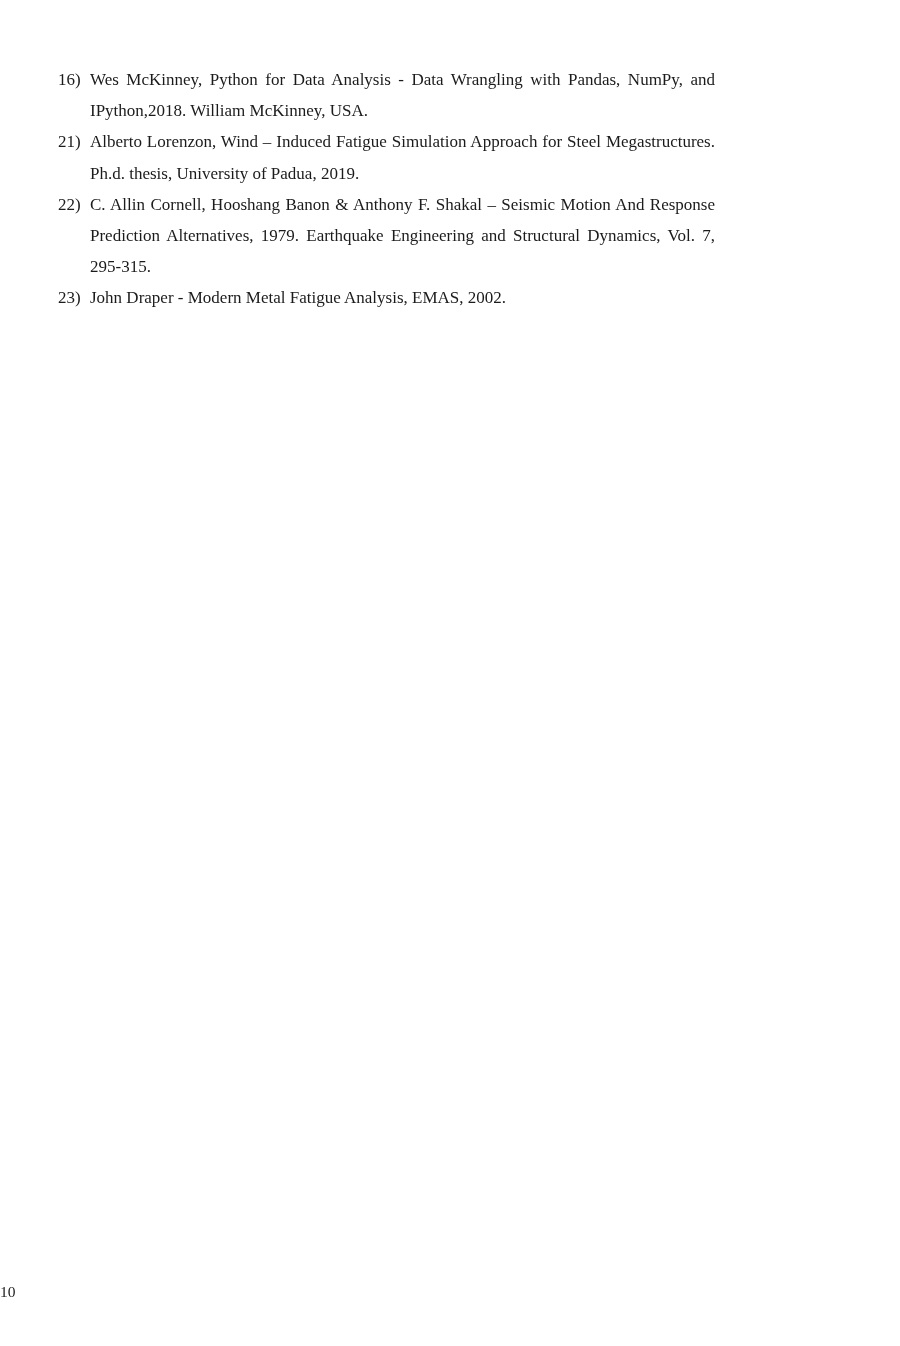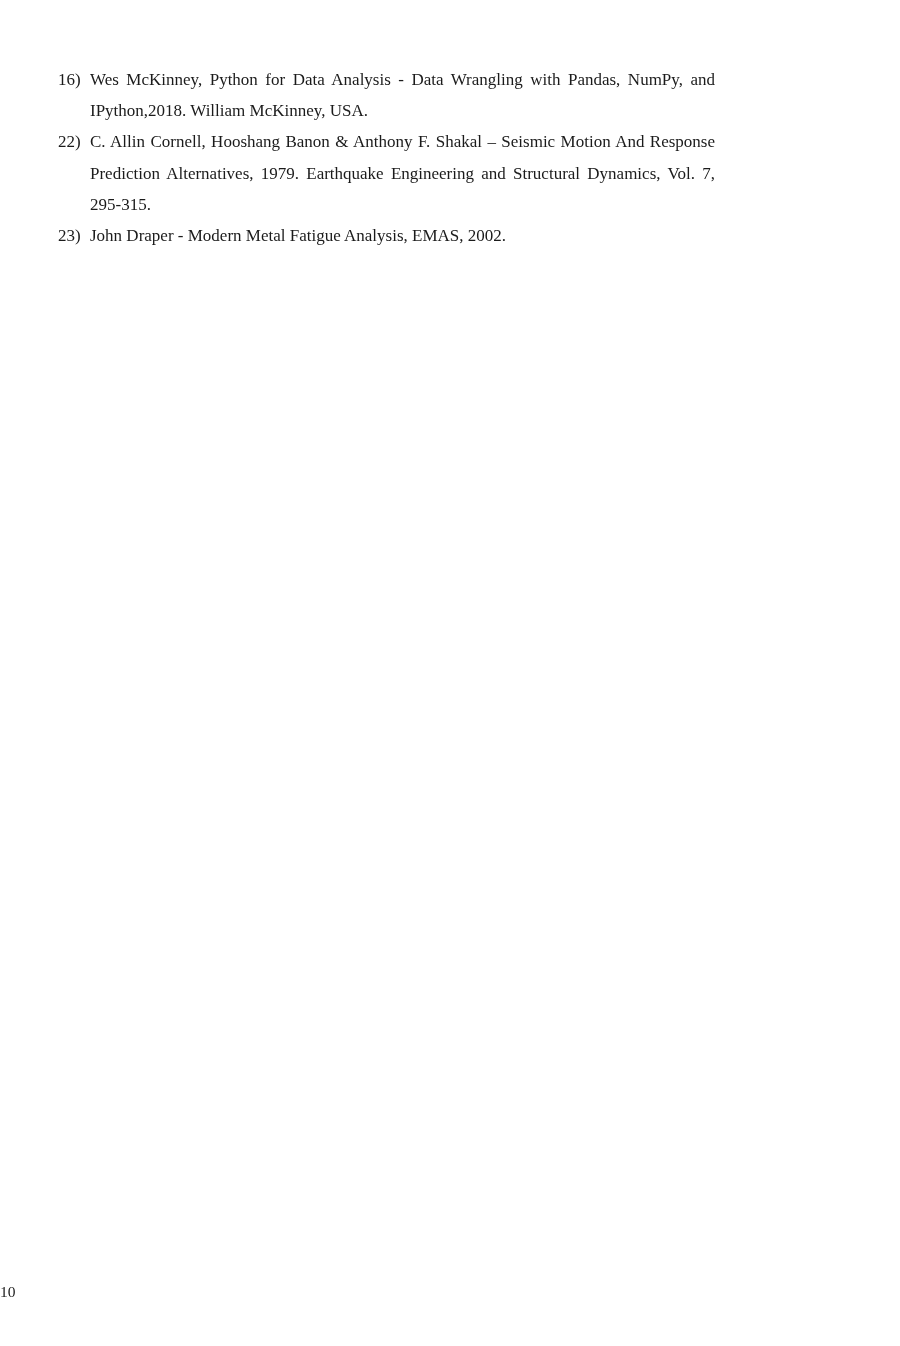--- a/index.html
+++ b/index.html
@@ -57,20 +57,24 @@
 <body>
 
 <div class="page">
   <div class="content">
     <ol class="ref-list">
       <li>
         <span class="ref-num">16)</span>
         <span>Wes McKinney, Python for Data Analysis - Data Wrangling with Pandas, NumPy, and IPython,2018. William McKinney, USA.</span>
       </li>
       <li>
+        <span class="ref-num">21)</span>
+        <span>Alberto Lorenzon, Wind – Induced Fatigue Simulation Approach for Steel Megastructures. Ph.d. thesis, University of Padua, 2019.</span>
+      </li>
+      <li>
         <span class="ref-num">22)</span>
         <span>C. Allin Cornell, Hooshang Banon &amp; Anthony F. Shakal – Seismic Motion And Response Prediction Alternatives, 1979. Earthquake Engineering and Structural Dynamics, Vol. 7, 295-315.</span>
       </li>
       <li>
         <span class="ref-num">23)</span>
         <span>John Draper - Modern Metal Fatigue Analysis, EMAS, 2002.</span>
       </li>
     </ol>
   </div>
   <div class="page-number">10</div>

